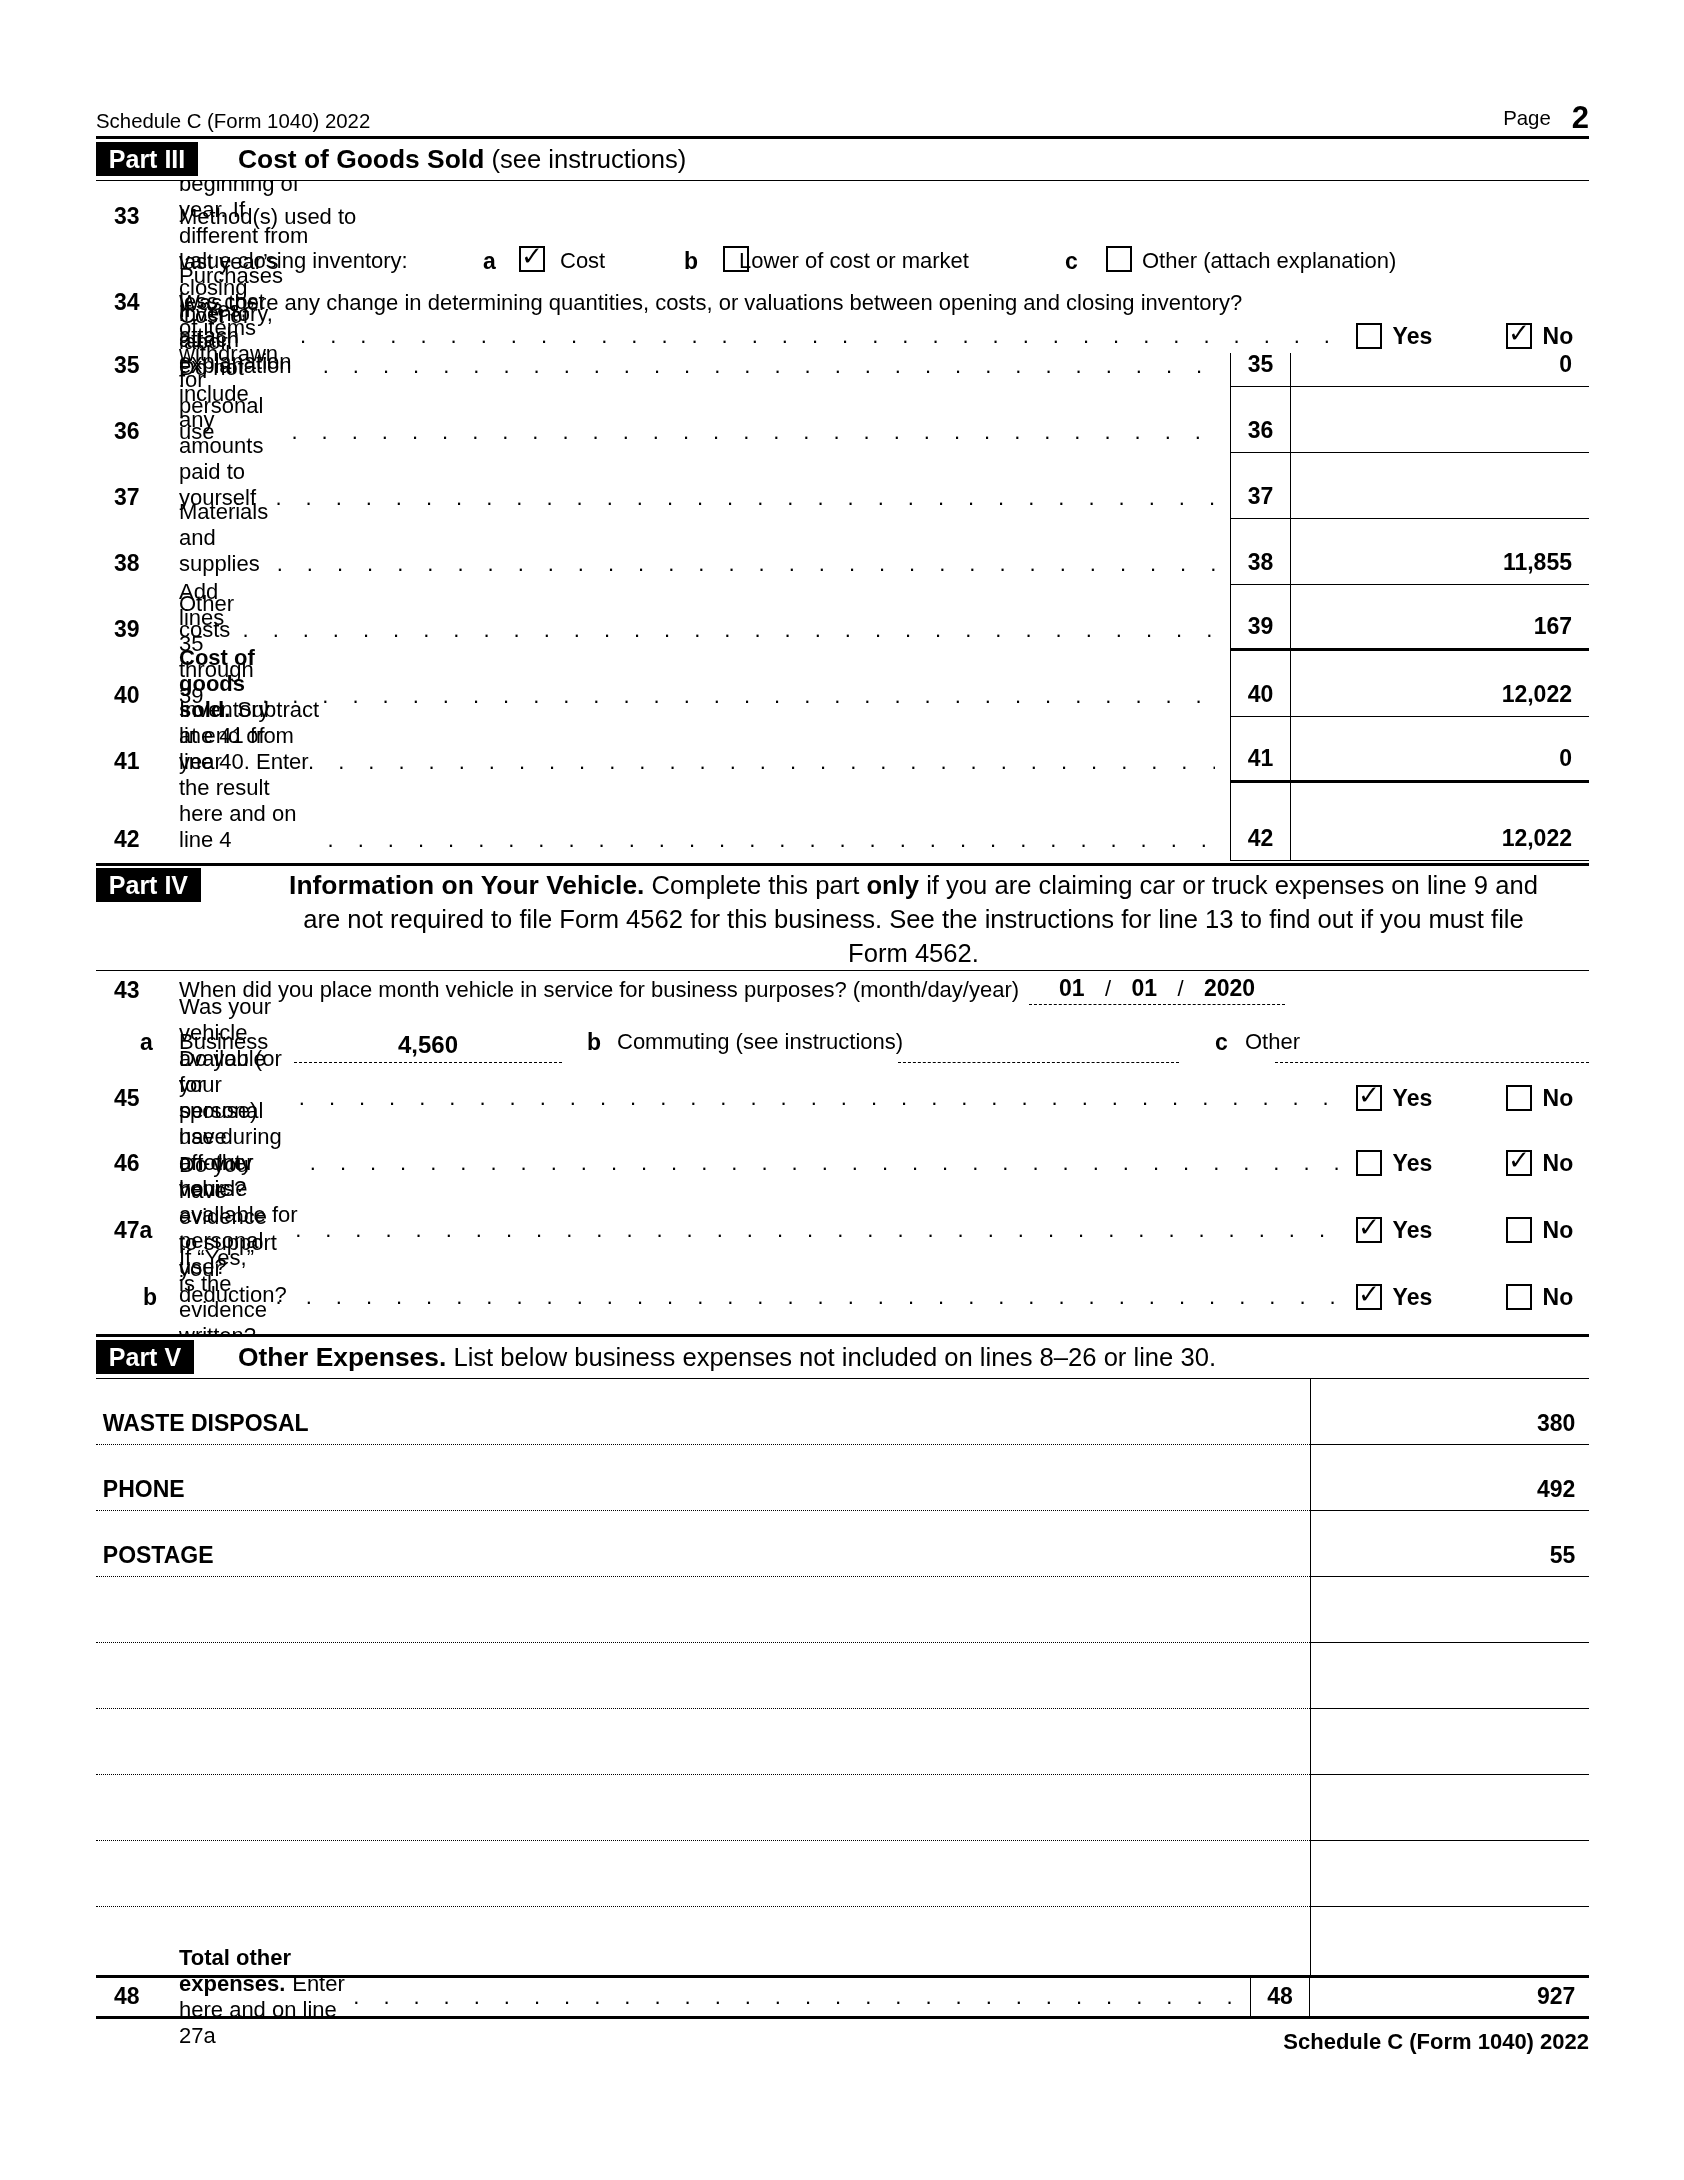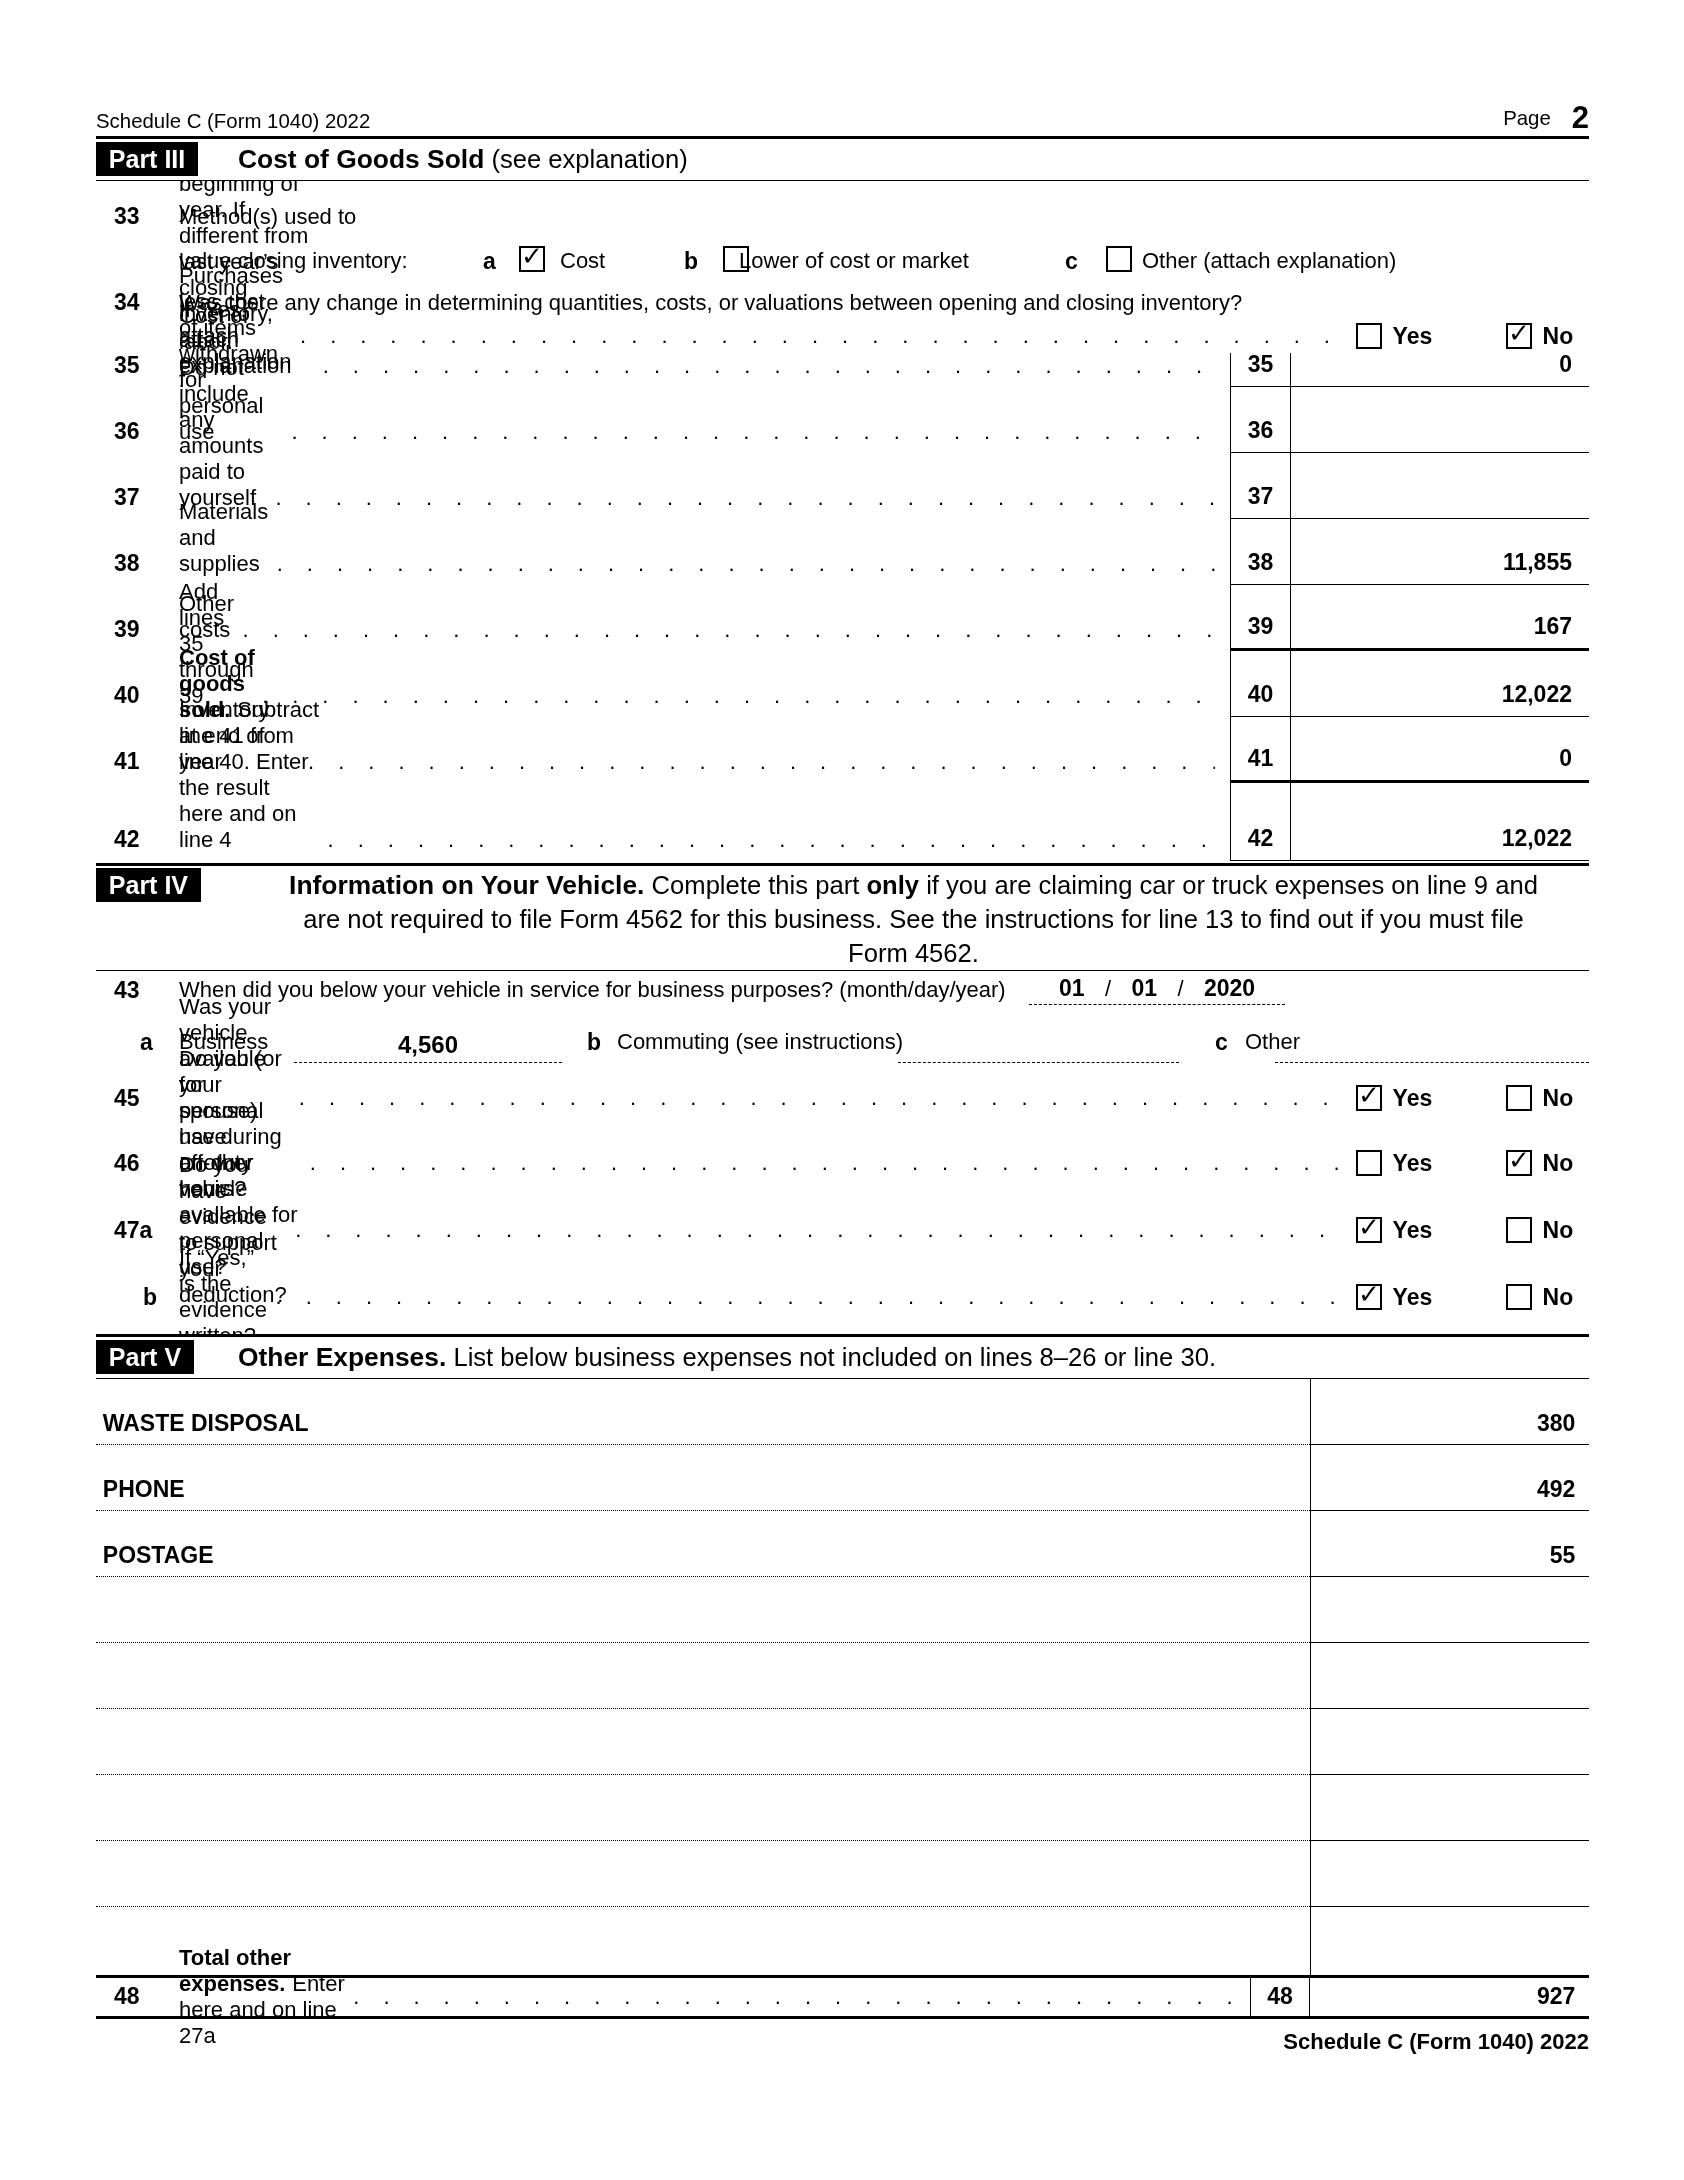--- a/index.html
+++ b/index.html
@@ -99,21 +99,21 @@
       <span class="hdr-right">
         <span class="hdr-page-word">Page</span>
         <span class="hdr-page-num">2</span>
       </span>
     </div>
 
     <div class="part-bar">
       <span class="chip">Part III</span>
       <div class="bar-line">
         <span class="bar-title">Cost of Goods Sold</span>
-        <span>(see explanation)</span>
+        <span>(see instructions)</span>
       </div>
     </div>
 
     <div class="l33r1">
       <span class="num">33</span>
       <span>Method(s) used to</span>
     </div>
     <div class="l33r2">
       <span class="t2">value closing inventory:</span>
       <span class="abs letter" style="left:387px">a</span>
@@ -225,21 +225,21 @@
         <span>Complete this part</span>
         <b>only</b>
         <span>if you are claiming car or truck expenses on line 9 and</span>
       </div>
       <div class="p4line">are not required to file Form 4562 for this business. See the instructions for line 13 to find out if you must file</div>
       <div class="p4line">Form 4562.</div>
     </div>
 
     <div class="l43">
       <span class="num">43</span>
-      <span>When did you below your vehicle in service for business purposes? (month/day/year)</span>
+      <span>When did you place month vehicle in service for business purposes? (month/day/year)</span>
       <span class="dateline">
         <span class="dv">01</span>
         <span>/</span>
         <span class="dv">01</span>
         <span>/</span>
         <span class="dv">2020</span>
       </span>
     </div>
 
     <div class="l44abc">

